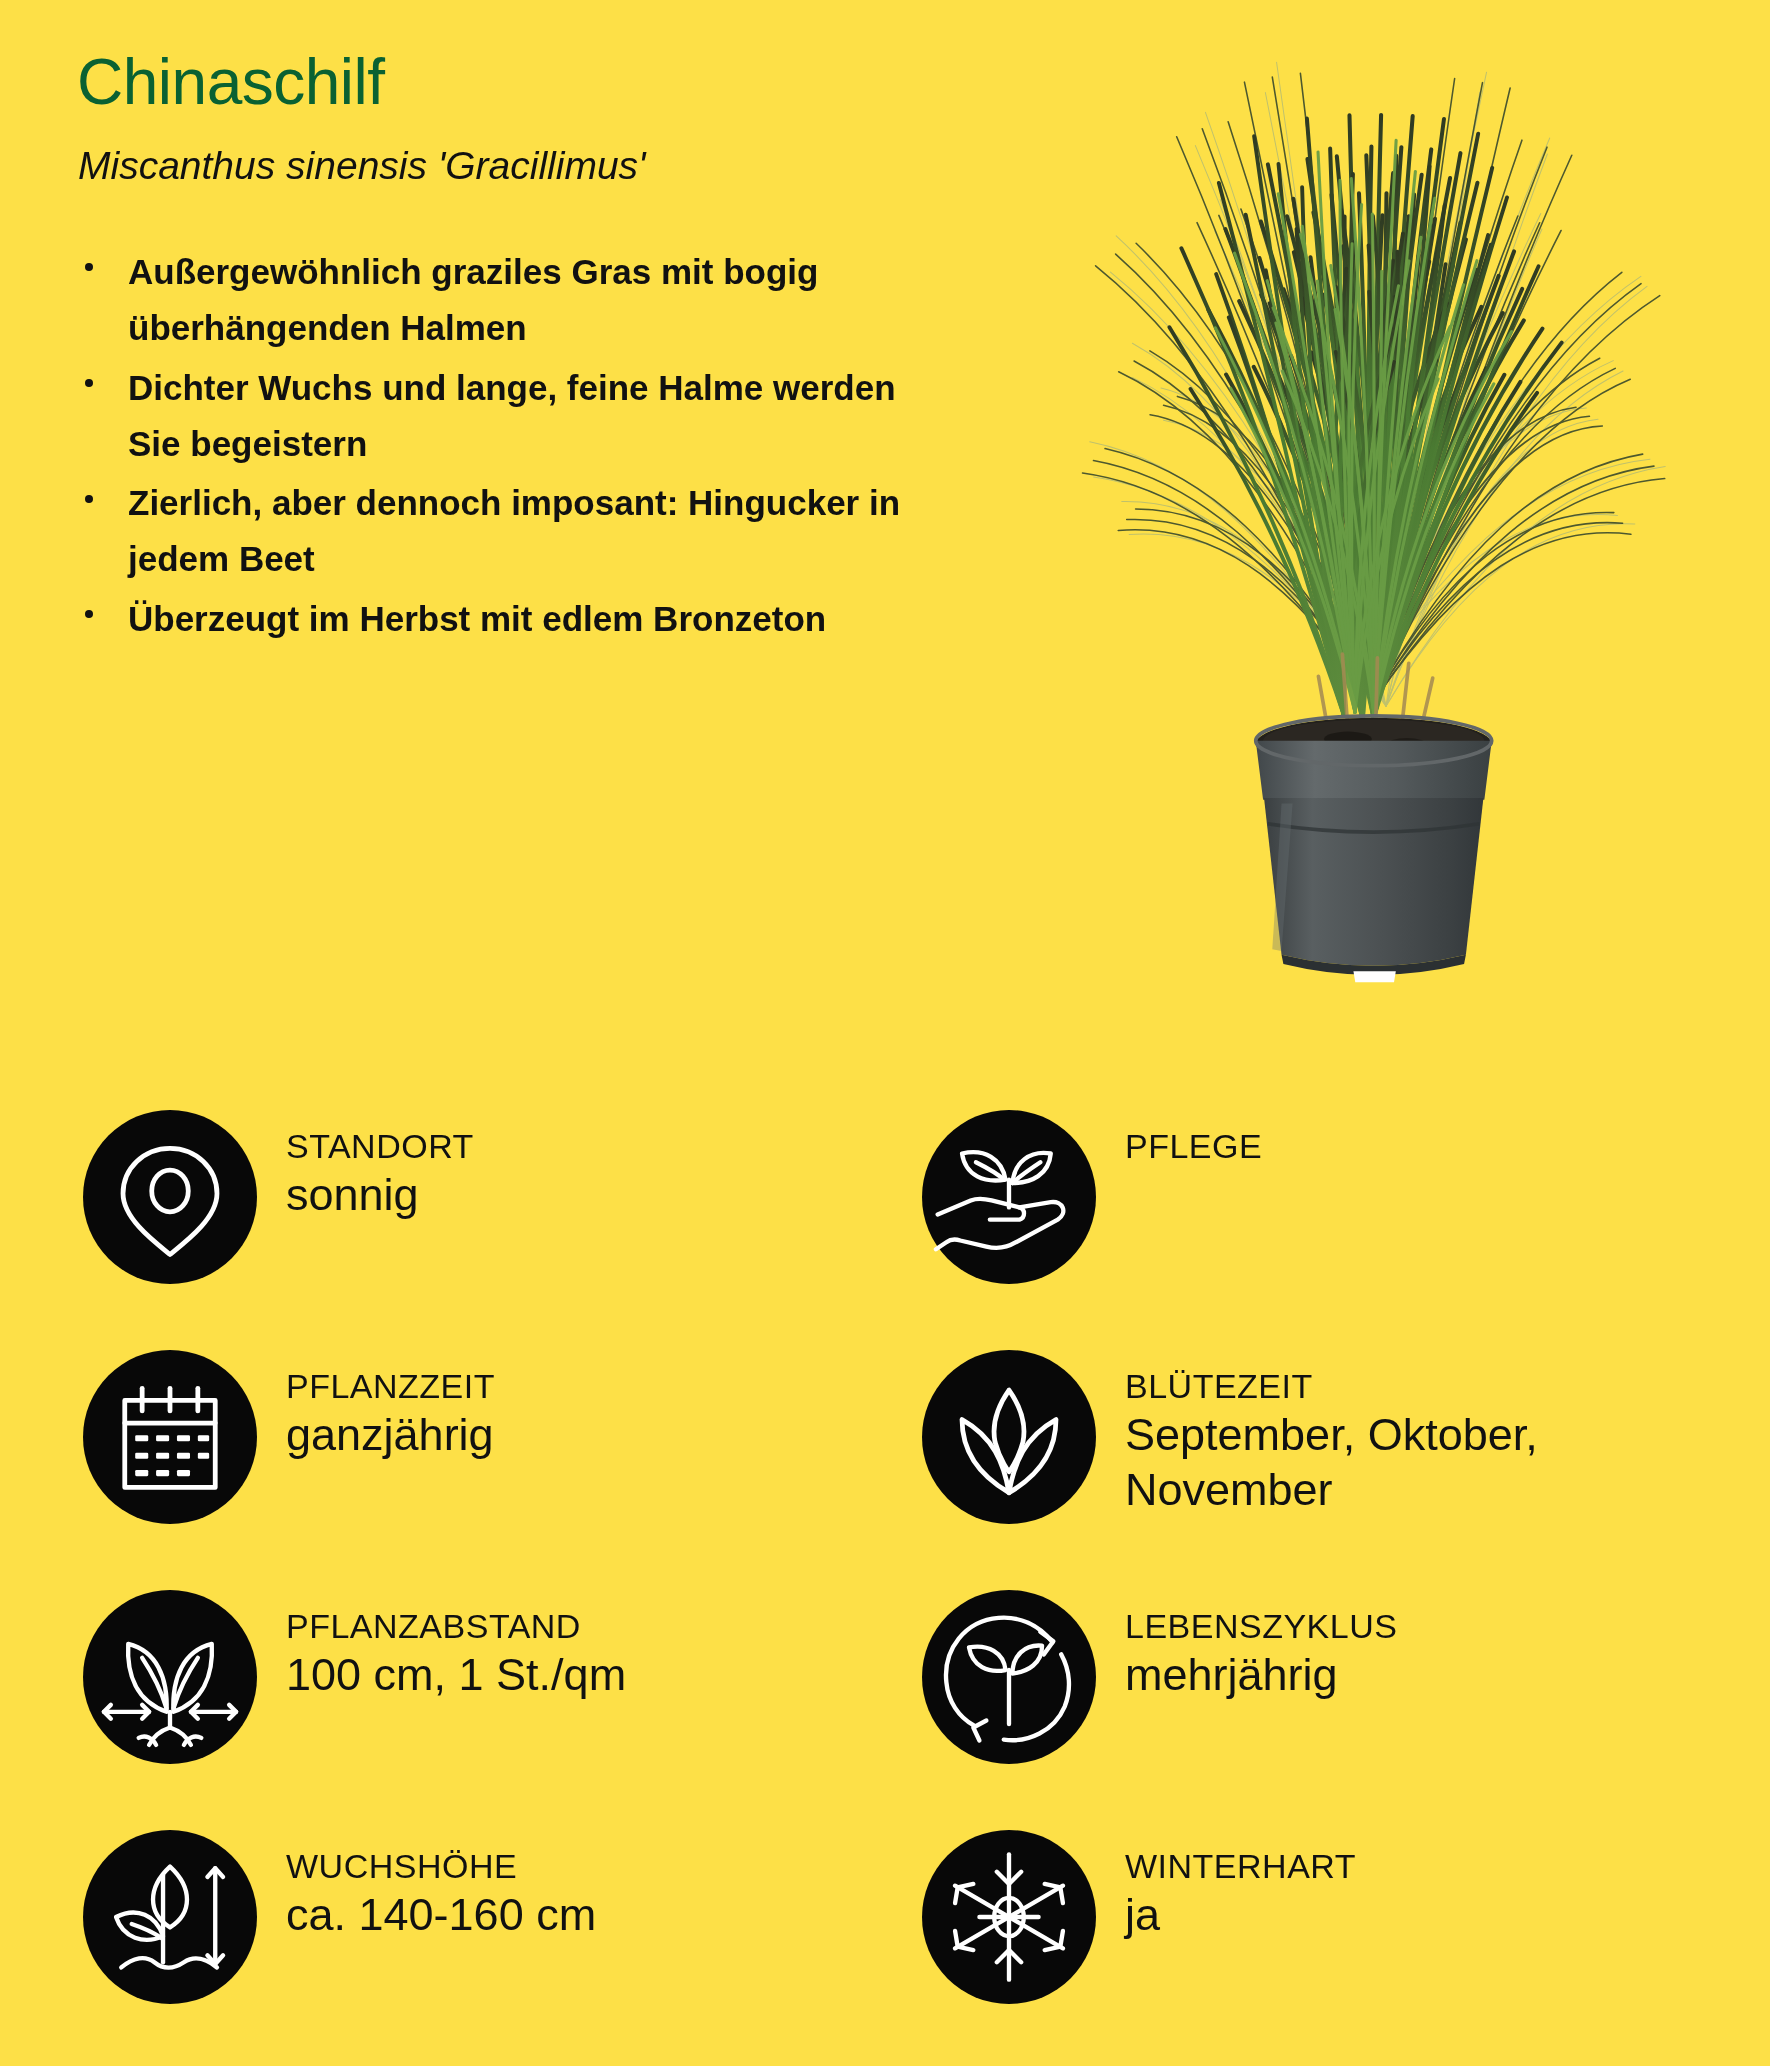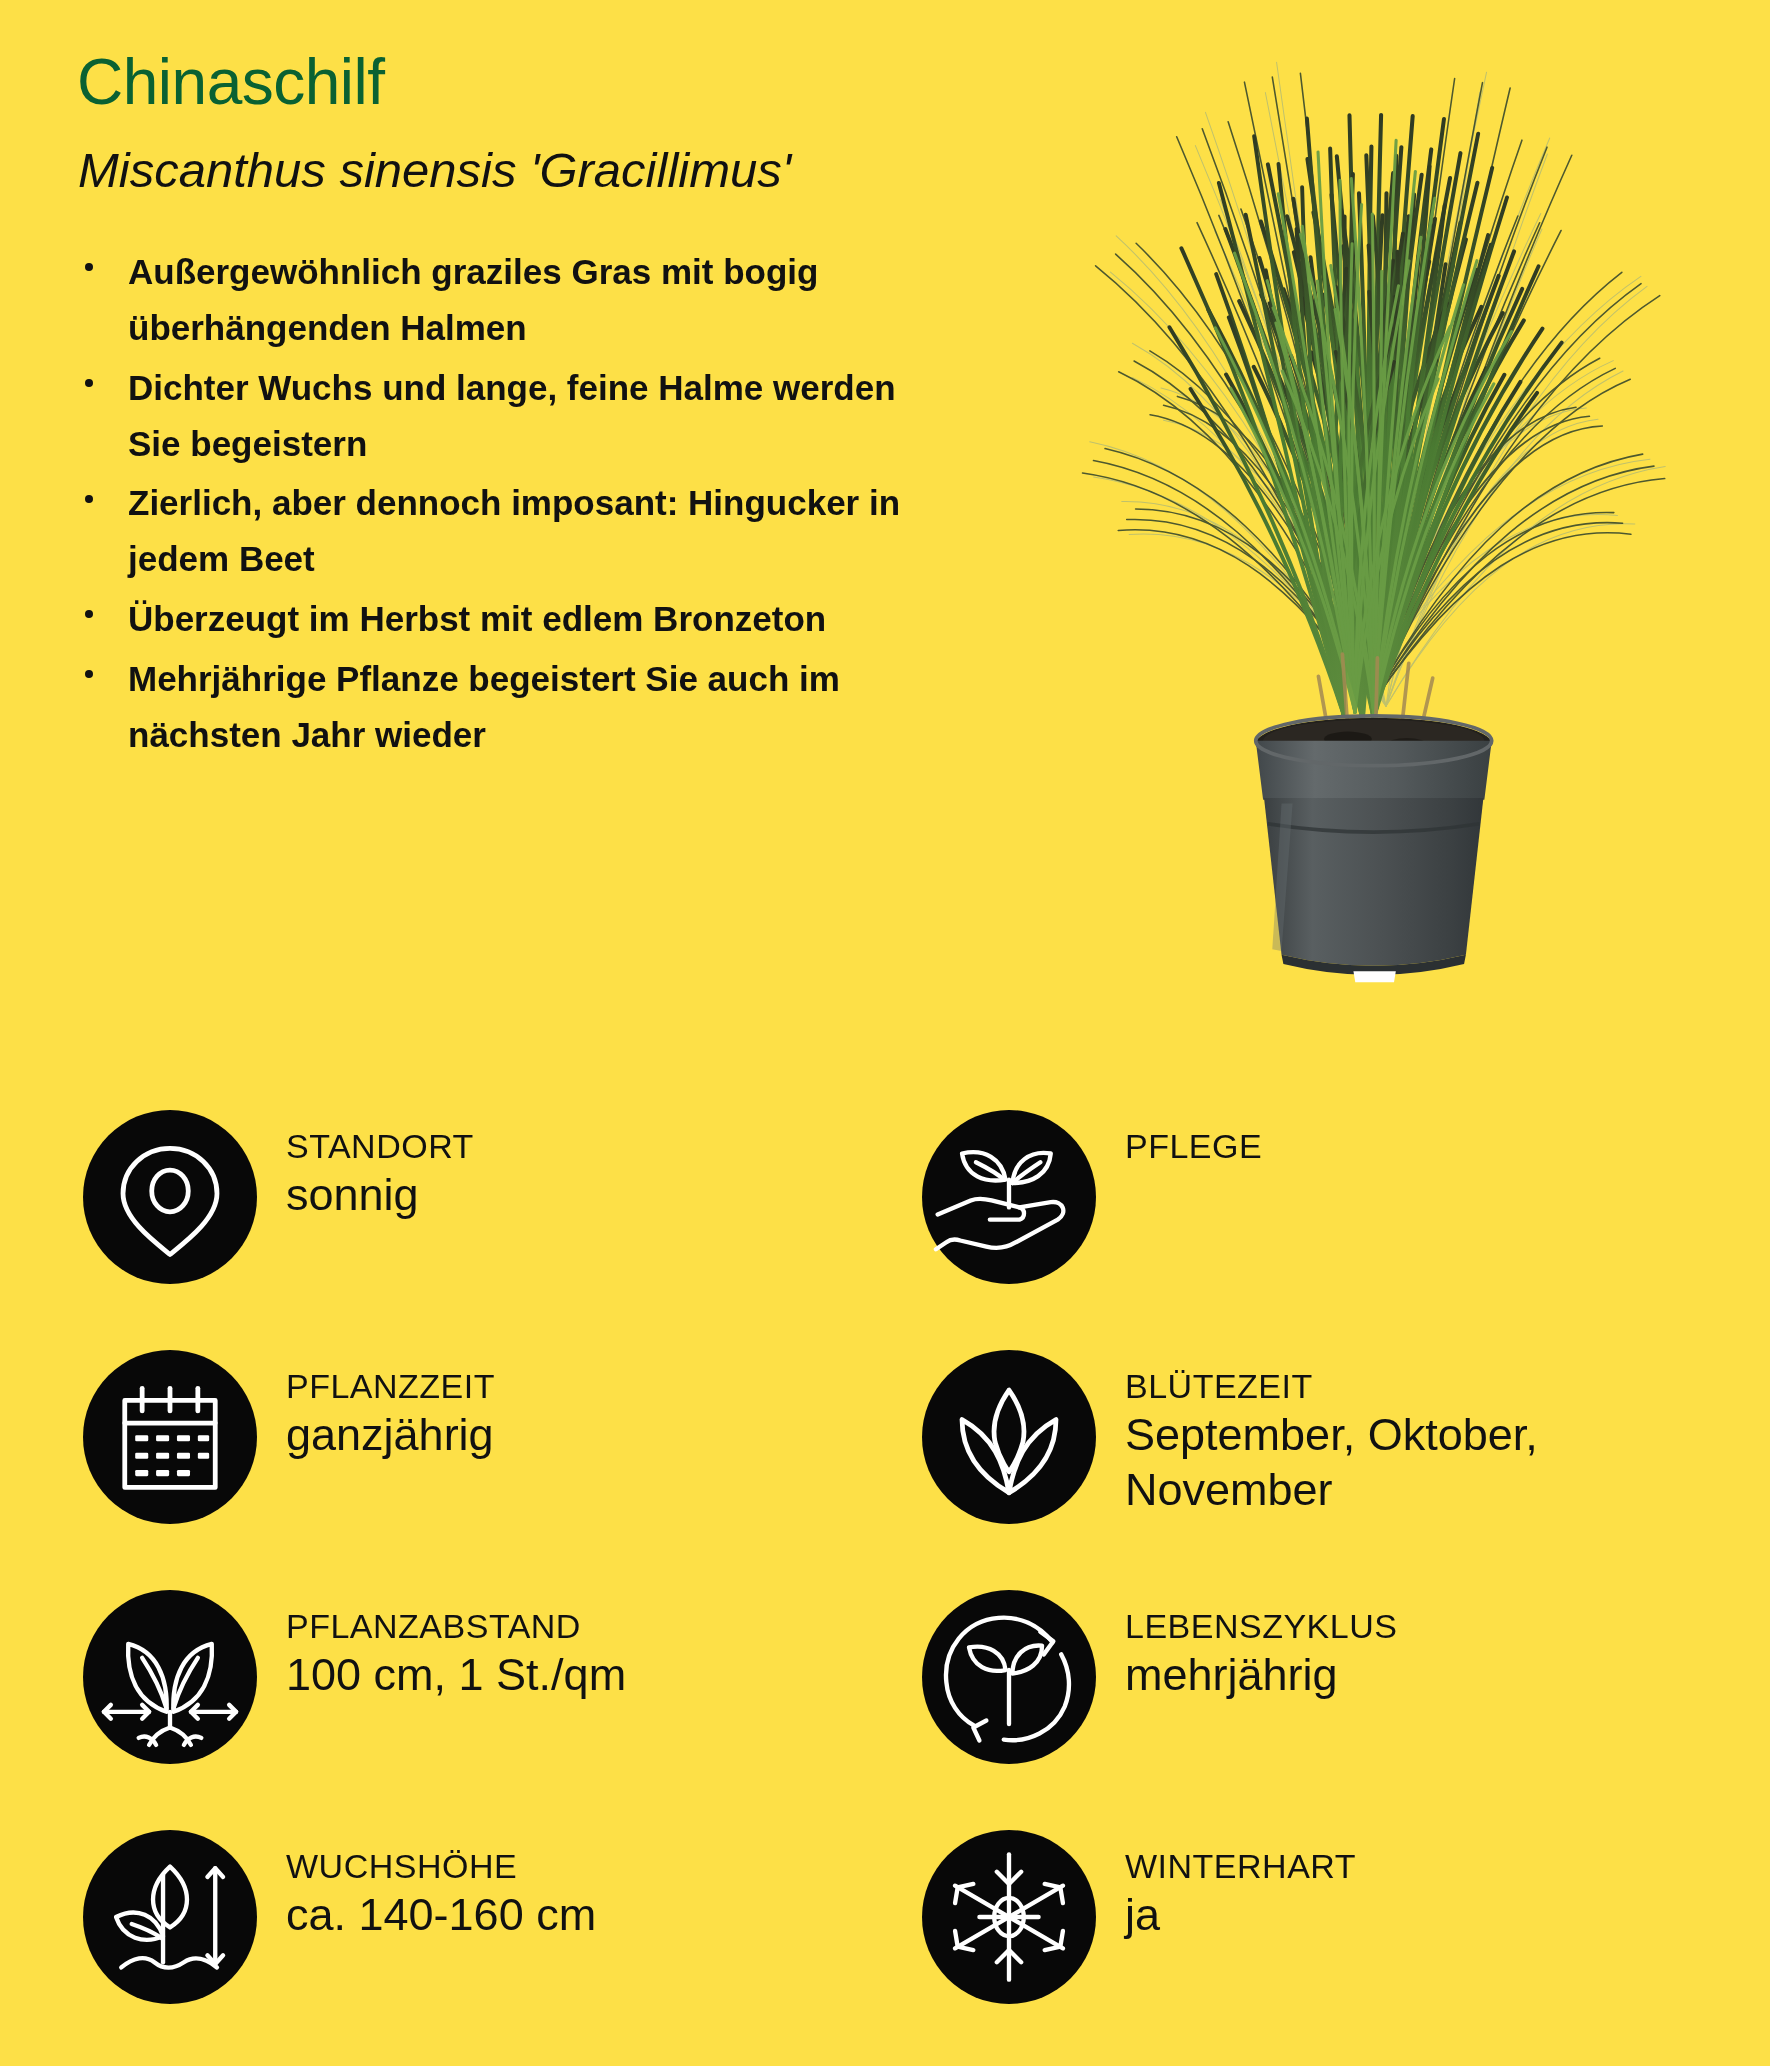--- a/index.html
+++ b/index.html
@@ -14,21 +14,21 @@
 
   
   .title {
     position: absolute; left: 77px; top: 50px;
     font-size: 64px; font-weight: 400; line-height: 1.0;
     color: #0a6132; letter-spacing: -0.5px;
     white-space: nowrap;
   }
   .subtitle {
     position: absolute; left: 78px; top: 146px;
-    font-size: 49px; font-style: italic; font-weight: 400;
+    font-size: 39px; font-style: italic; font-weight: 400;
     color: #111111; line-height: 1.0; white-space: nowrap;
   }
 
   
   .bullets {
     position: absolute; left: 77px; top: 244px;
     width: 830px;
   }
   .bullet-row {
     position: relative;
@@ -101,24 +101,20 @@
       <span class="bullet-dot"></span>
       <div class="bullet-text">Dichter Wuchs und lange, feine Halme werden Sie begeistern</div>
     </div>
     <div class="bullet-row">
       <span class="bullet-dot"></span>
       <div class="bullet-text">Zierlich, aber dennoch imposant: Hingucker in jedem Beet</div>
     </div>
     <div class="bullet-row">
       <span class="bullet-dot"></span>
       <div class="bullet-text">Überzeugt im Herbst mit edlem Bronzeton</div>
-    </div>
-    <div class="bullet-row">
-      <span class="bullet-dot"></span>
-      <div class="bullet-text">Mehrjährige Pflanze begeistert Sie auch im nächsten Jahr wieder</div>
     </div>
   </div>
 
   <div class="photo">
     <svg viewBox="0 0 780 1090" xmlns="http://www.w3.org/2000/svg">
       <defs>
         <linearGradient id="blade" x1="0" y1="0" x2="0" y2="1">
           <stop offset="0%" stop-color="#2f3a22"></stop>
           <stop offset="45%" stop-color="#4a7a32"></stop>
           <stop offset="100%" stop-color="#5d8c3d"></stop>

